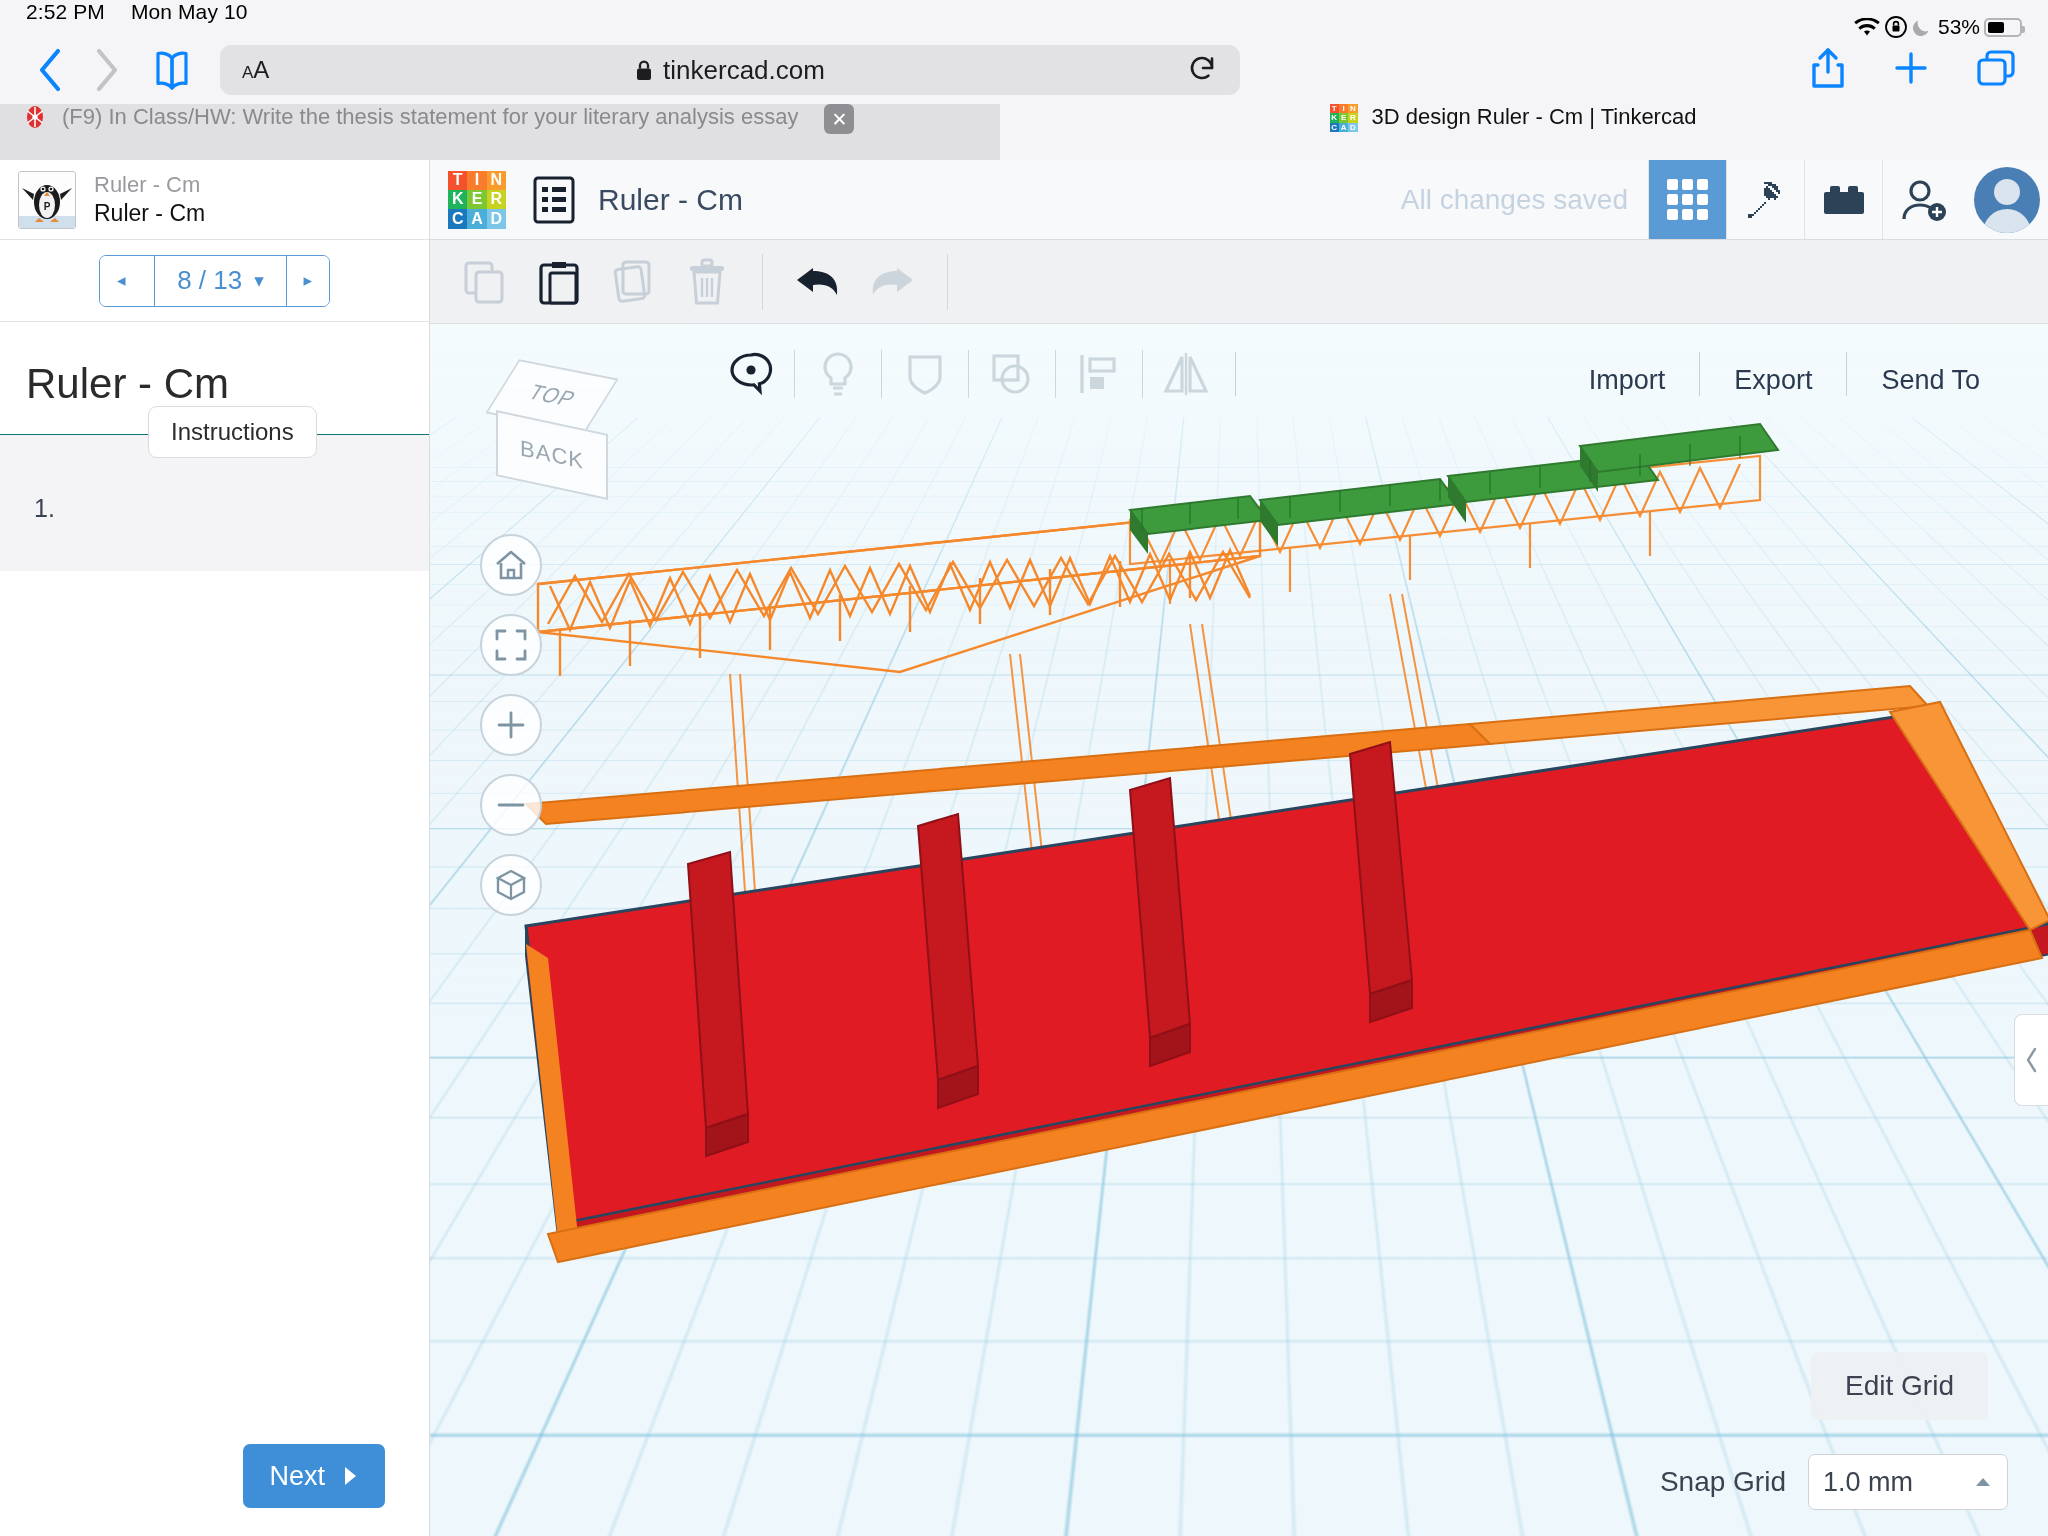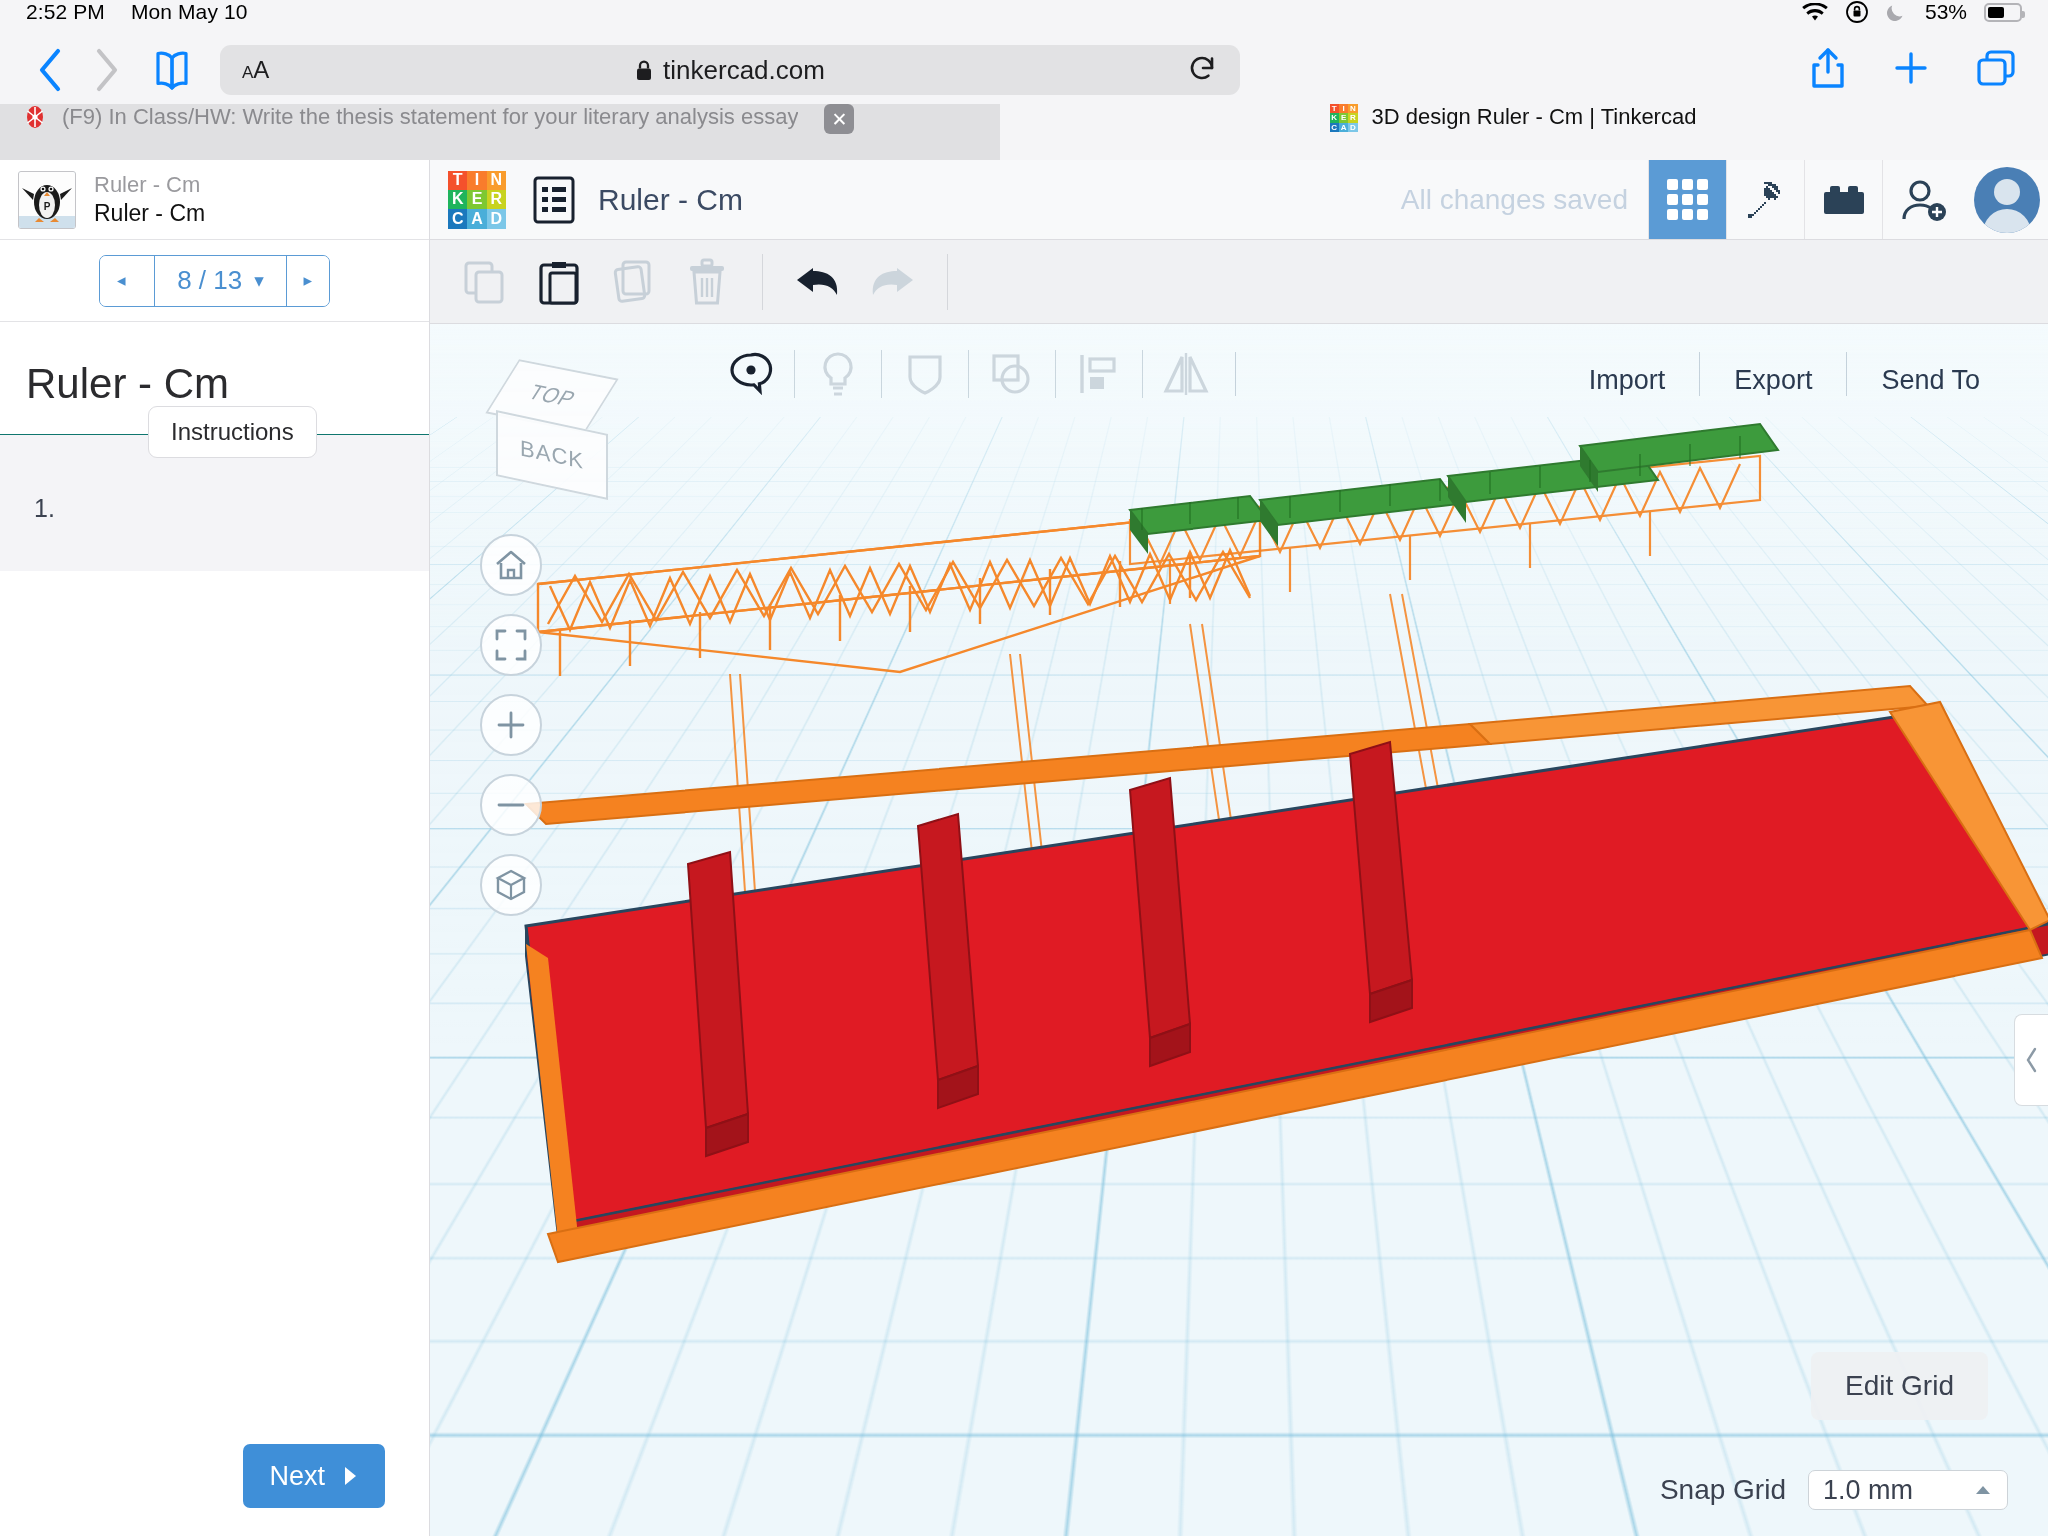--- a/index.html
+++ b/index.html
@@ -13,21 +13,21 @@
   
   .status-bar {
     height: 36px; width: 100%;
     display: flex; align-items: flex-start;
     padding: 0 26px;
     background: #f5f5f7;
     font-size: 21px; color: #000;
   }
   .status-time { font-weight: 500; margin-right: 26px; letter-spacing: .1px; }
   .status-date { font-weight: 500; letter-spacing: .1px; }
-  .status-right { margin-left: auto; display: flex; align-items: center; gap: 17px; }
+  .status-right { margin-left: auto; display: flex; align-items: center; gap: 4px; margin-top: 15px; }
   .wifi-icon svg, .rot-icon svg, .moon-icon svg { display: block; }
   .batt-pct { font-size: 21px; font-weight: 400; }
   .batt-shell {
     width: 38px; height: 19px; border: 2px solid #b4b4b8;
     border-radius: 5px; position: relative; display: flex; align-items: center;
     padding: 2px;
   }
   .batt-shell:after {
     content: ""; position: absolute; right: -5px; top: 6px;
     width: 3px; height: 7px; background: #b4b4b8; border-radius: 0 2px 2px 0;
@@ -189,21 +189,21 @@
   .zc-btn { width: 62px; height: 62px; border-radius: 50%; background: rgba(255,255,255,.82);
             border: 2px solid #c7d3dc; display: flex; align-items: center; justify-content: center; }
 
   .edit-grid-btn { position: absolute; right: 60px; bottom: 116px;
     background: rgba(238,240,242,.93); border-radius: 8px; padding: 18px 34px;
     font-size: 28px; color: #3b4250; }
   .snap-row { position: absolute; right: 40px; bottom: 26px; display: flex;
               align-items: center; gap: 22px; }
   .snap-label { font-size: 28px; color: #3b4250; }
   .snap-select { background: #fff; border: 1px solid #cdd3d8; border-radius: 7px;
-    height: 40px; width: 200px; display: flex; align-items: center;
+    height: 56px; width: 200px; display: flex; align-items: center;
     padding: 0 14px; font-size: 27px; color: #3b4250; }
   .snap-caret { margin-left: auto; display: flex; flex-direction: column; gap: 4px; }
 
   .right-flap { position: absolute; right: 0; top: 690px; width: 34px; height: 92px;
     background: #fff; border: 1px solid #d7dce0; border-right: none;
     border-radius: 8px 0 0 8px; display: flex; align-items: center; justify-content: center; }
 
   
   .model { position: absolute; inset: 0; pointer-events: none; }
 </style>

